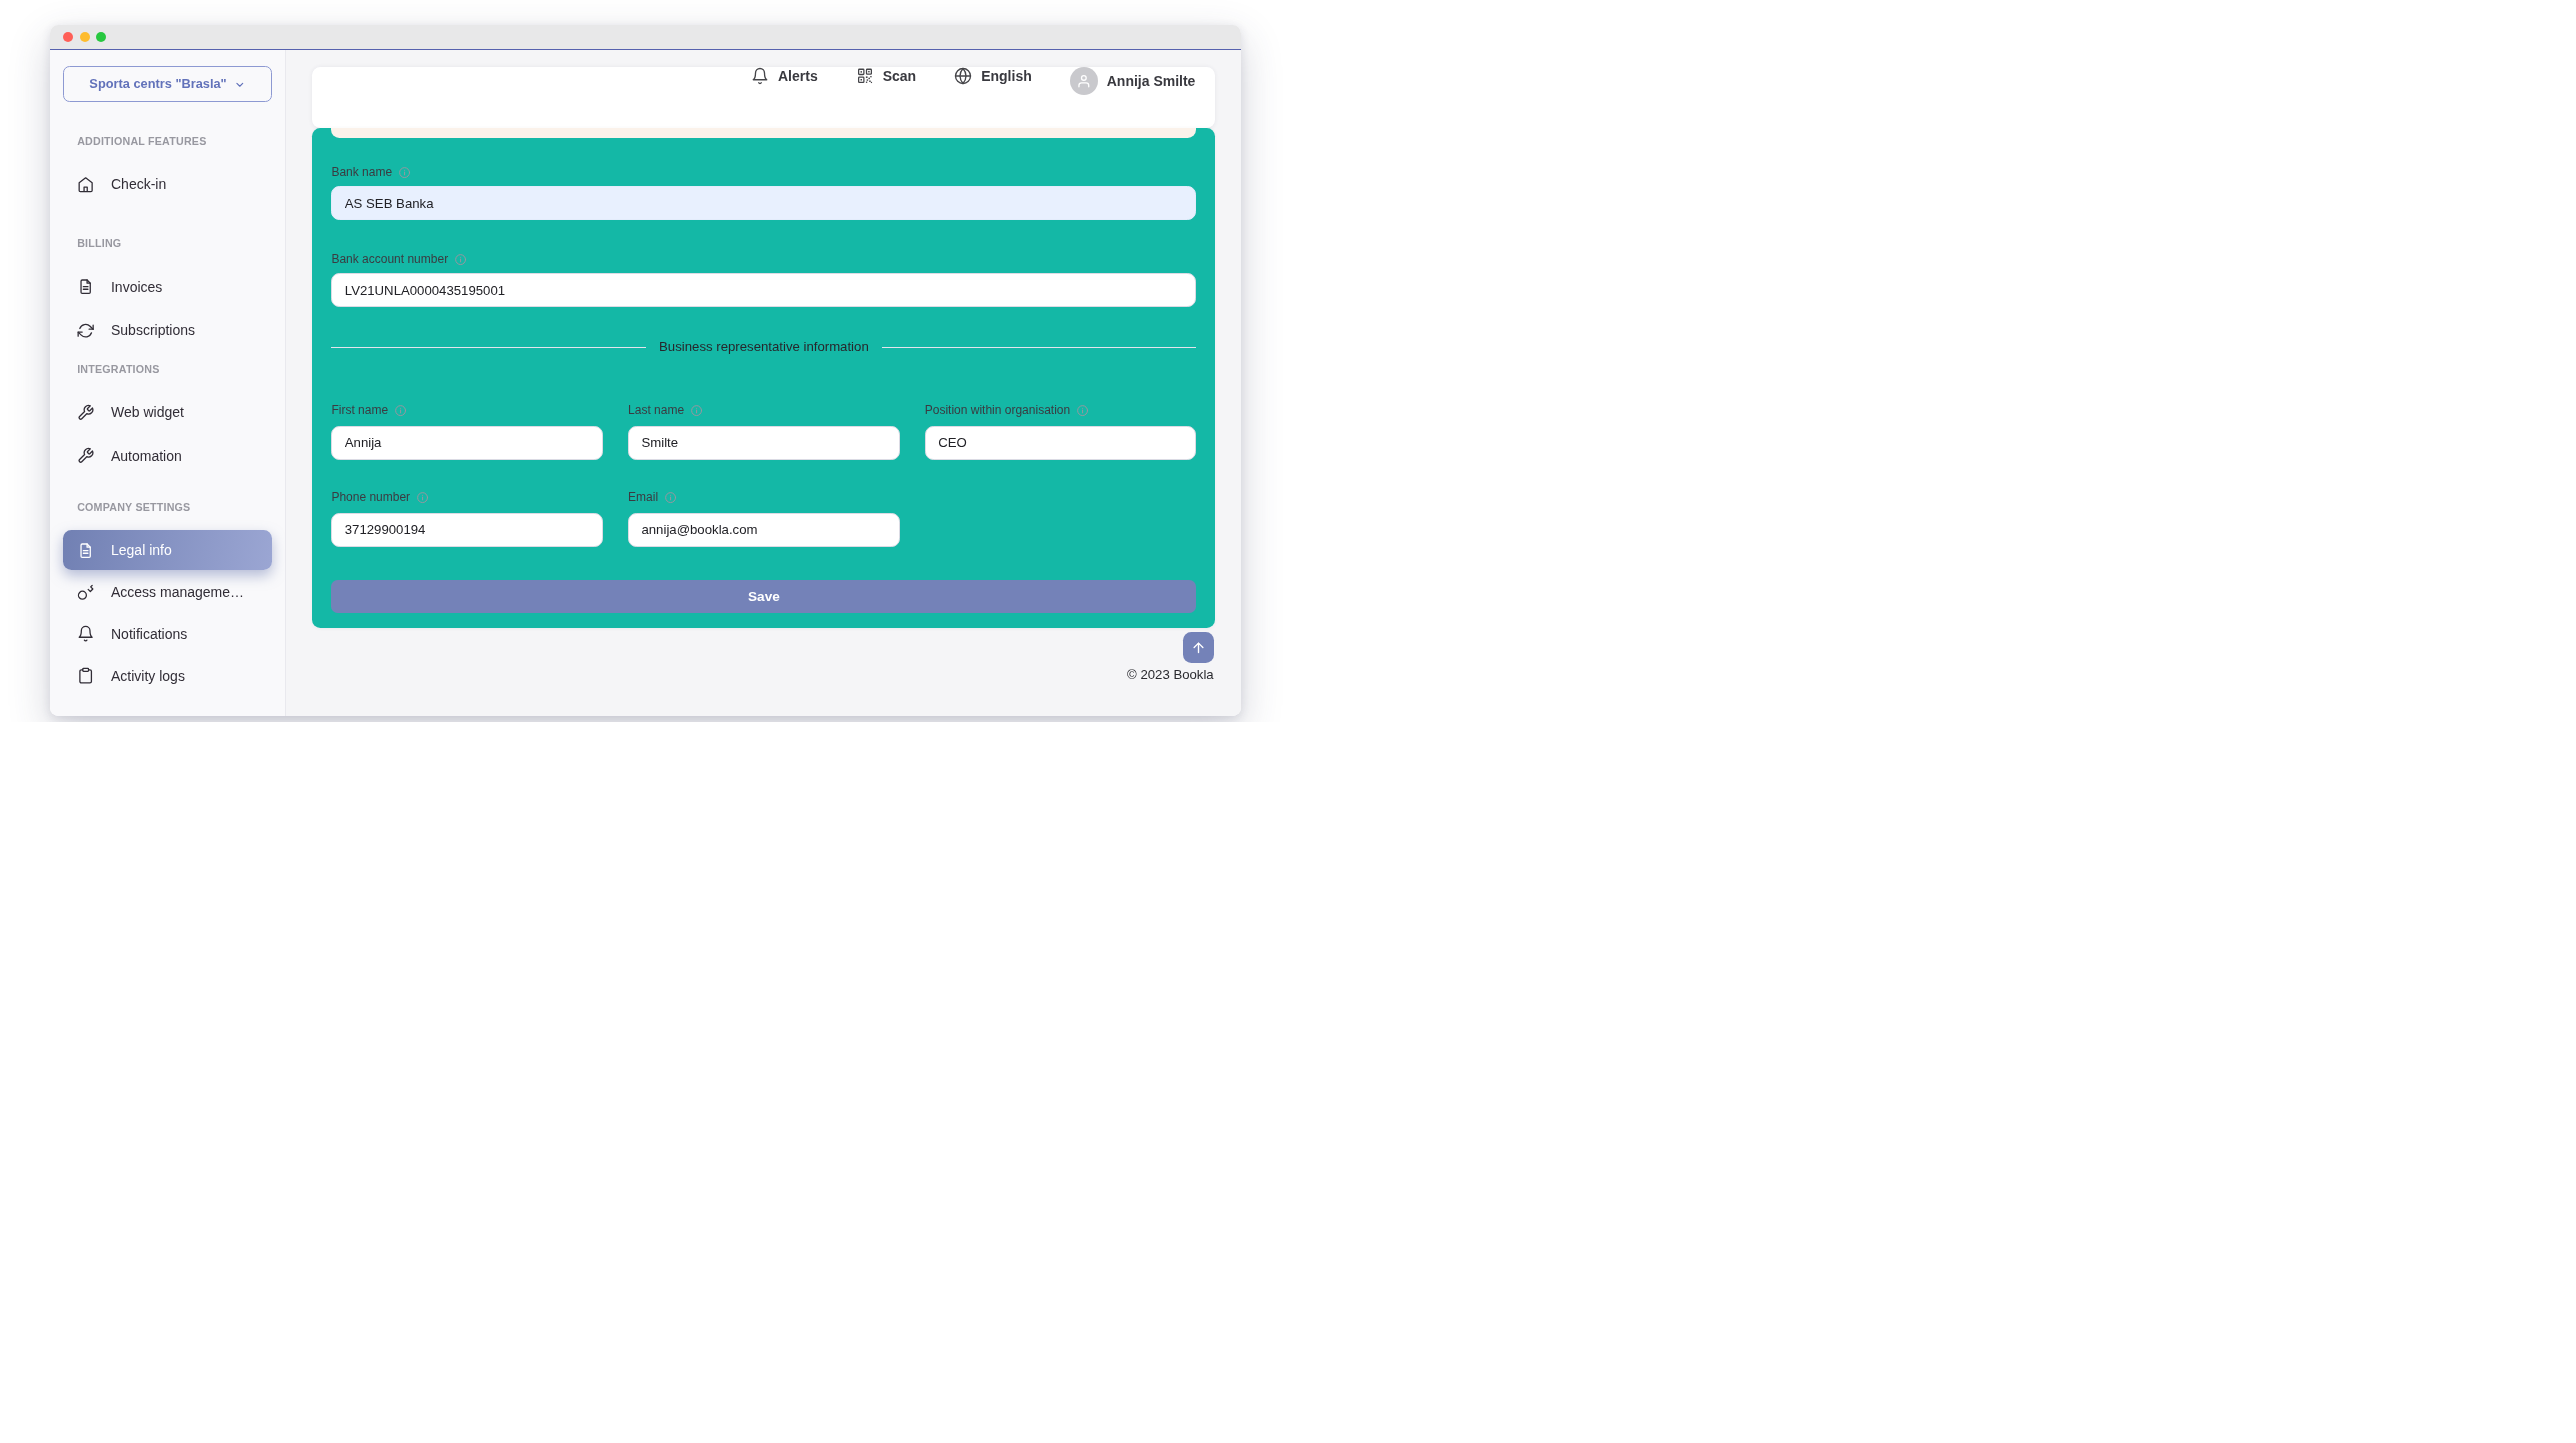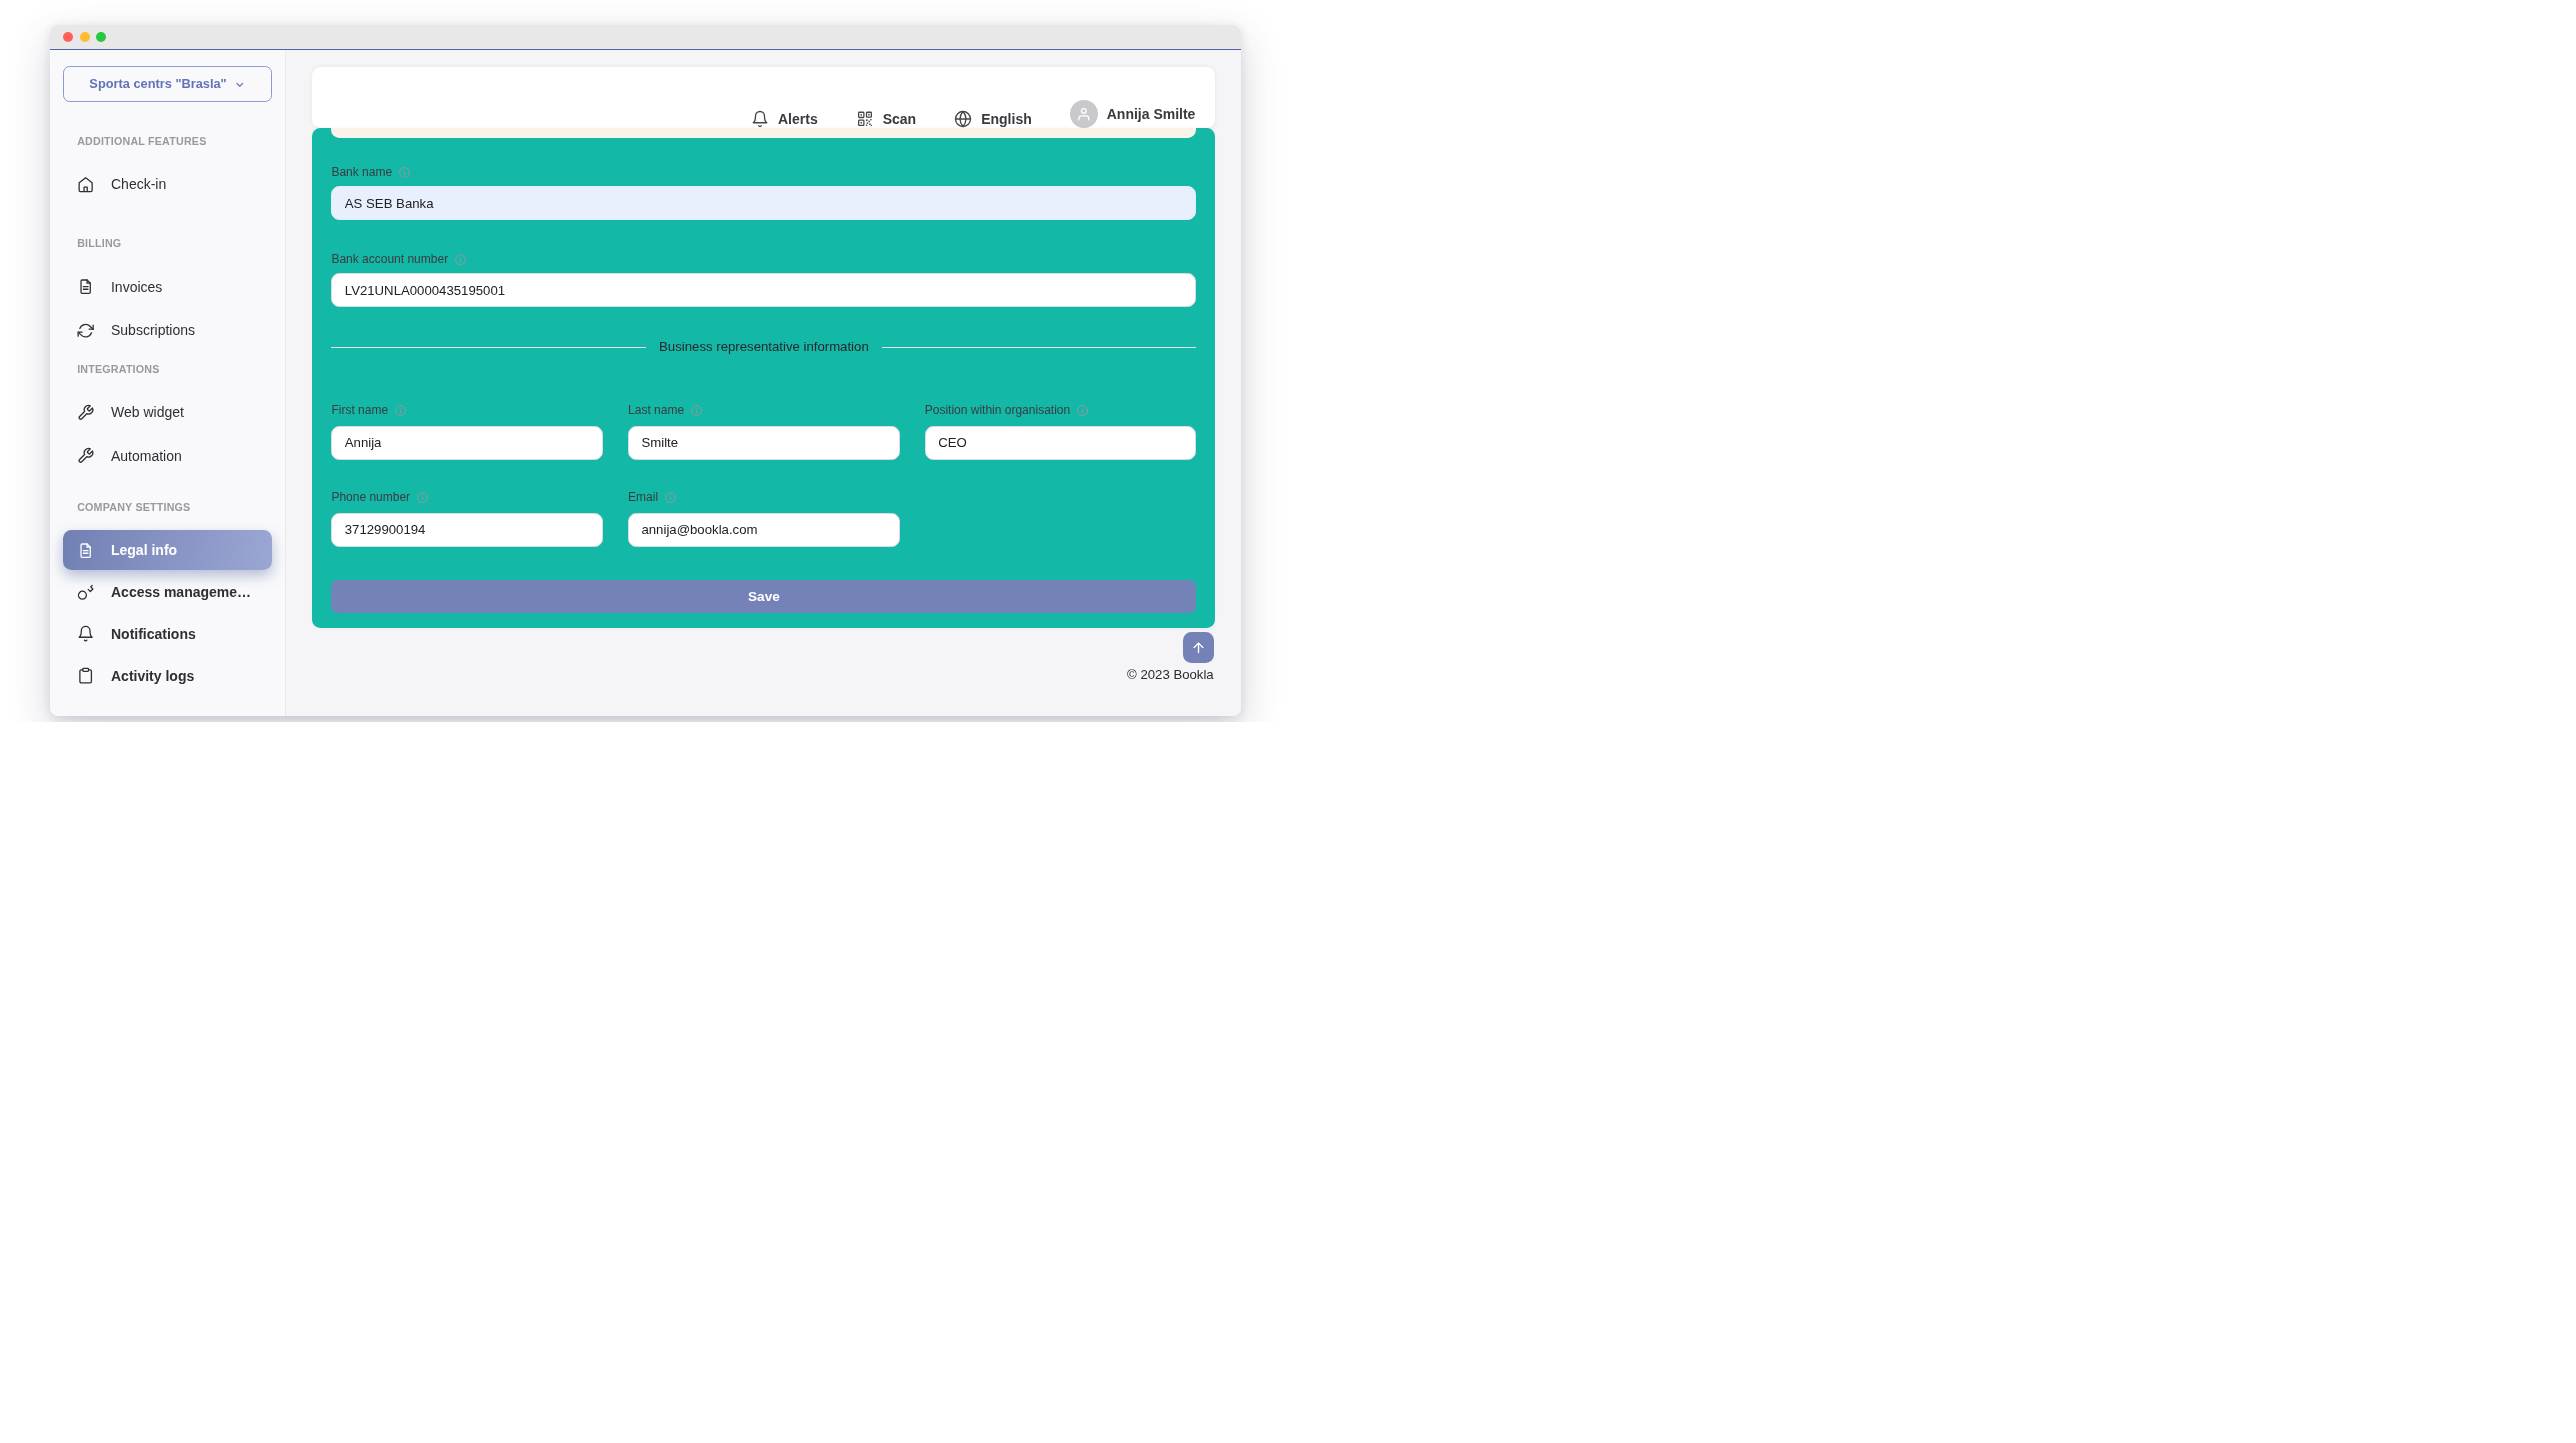--- a/index.html
+++ b/index.html
@@ -41,36 +41,36 @@
     font-size:10.7px;font-weight:700;letter-spacing:0.2px;color:#9898a0;
     margin:33px 0 0 14px;line-height:13.2px;
   }
   .sec-title.t3{margin-top:12.4px;}
   .sec-title.t4{margin-top:25px;}
   .sec-items{margin-top:16.5px;}
   .item{
     display:flex;align-items:center;gap:16.5px;height:40px;padding:0 14px;
     border-radius:8.3px;font-size:14px;color:#312d36;margin-bottom:3.3px;cursor:pointer;
   }
-  .sec-items.s4 .item{margin-bottom:1.7px;font-weight:bold;}
+  .sec-items.s4 .item{margin-bottom:1.7px;}
   .item svg{width:17.3px;height:17.3px;flex:none;}
   .item .ilabel{white-space:nowrap;overflow:hidden;}
   .item.active{
     background:linear-gradient(100deg,#7180b3 0%,#9ba6d3 100%);
     color:#fff;box-shadow:0 5.8px 13.2px rgba(113,128,179,.5);
   }
   
   .main{
     flex:1;min-width:0;background:#f5f5f7;box-sizing:border-box;
     padding:16.5px 25.6px 0 26.4px;display:flex;flex-direction:column;
   }
   .topbar{
     flex:none;height:61px;background:#fff;border-radius:8.3px;
     box-shadow:0 0.8px 4.1px rgba(50,50,90,.08);
-    display:flex;align-items:flex-end;justify-content:flex-end;gap:38px;
+    display:flex;align-items:flex-start;justify-content:flex-end;gap:38px;
     padding-right:20px;
   }
   .tb-item{display:flex;align-items:center;gap:9px;font-size:14px;font-weight:700;color:#39393f;cursor:pointer;}
   .tb-item svg{width:18px;height:18px;color:#454549;}
   .avatar{width:28px;height:28px;border-radius:50%;background:#c9c9cd;display:flex;align-items:center;justify-content:center;}
   .avatar svg{width:15.7px;height:15.7px;color:#fff;}
   
   .card{
     flex:none;margin-top:0.8px;height:500px;box-sizing:border-box;background:#14b8a6;
     border-radius:8.3px;box-shadow:0 0.8px 3.3px rgba(50,50,90,.05);padding:0 19px;

